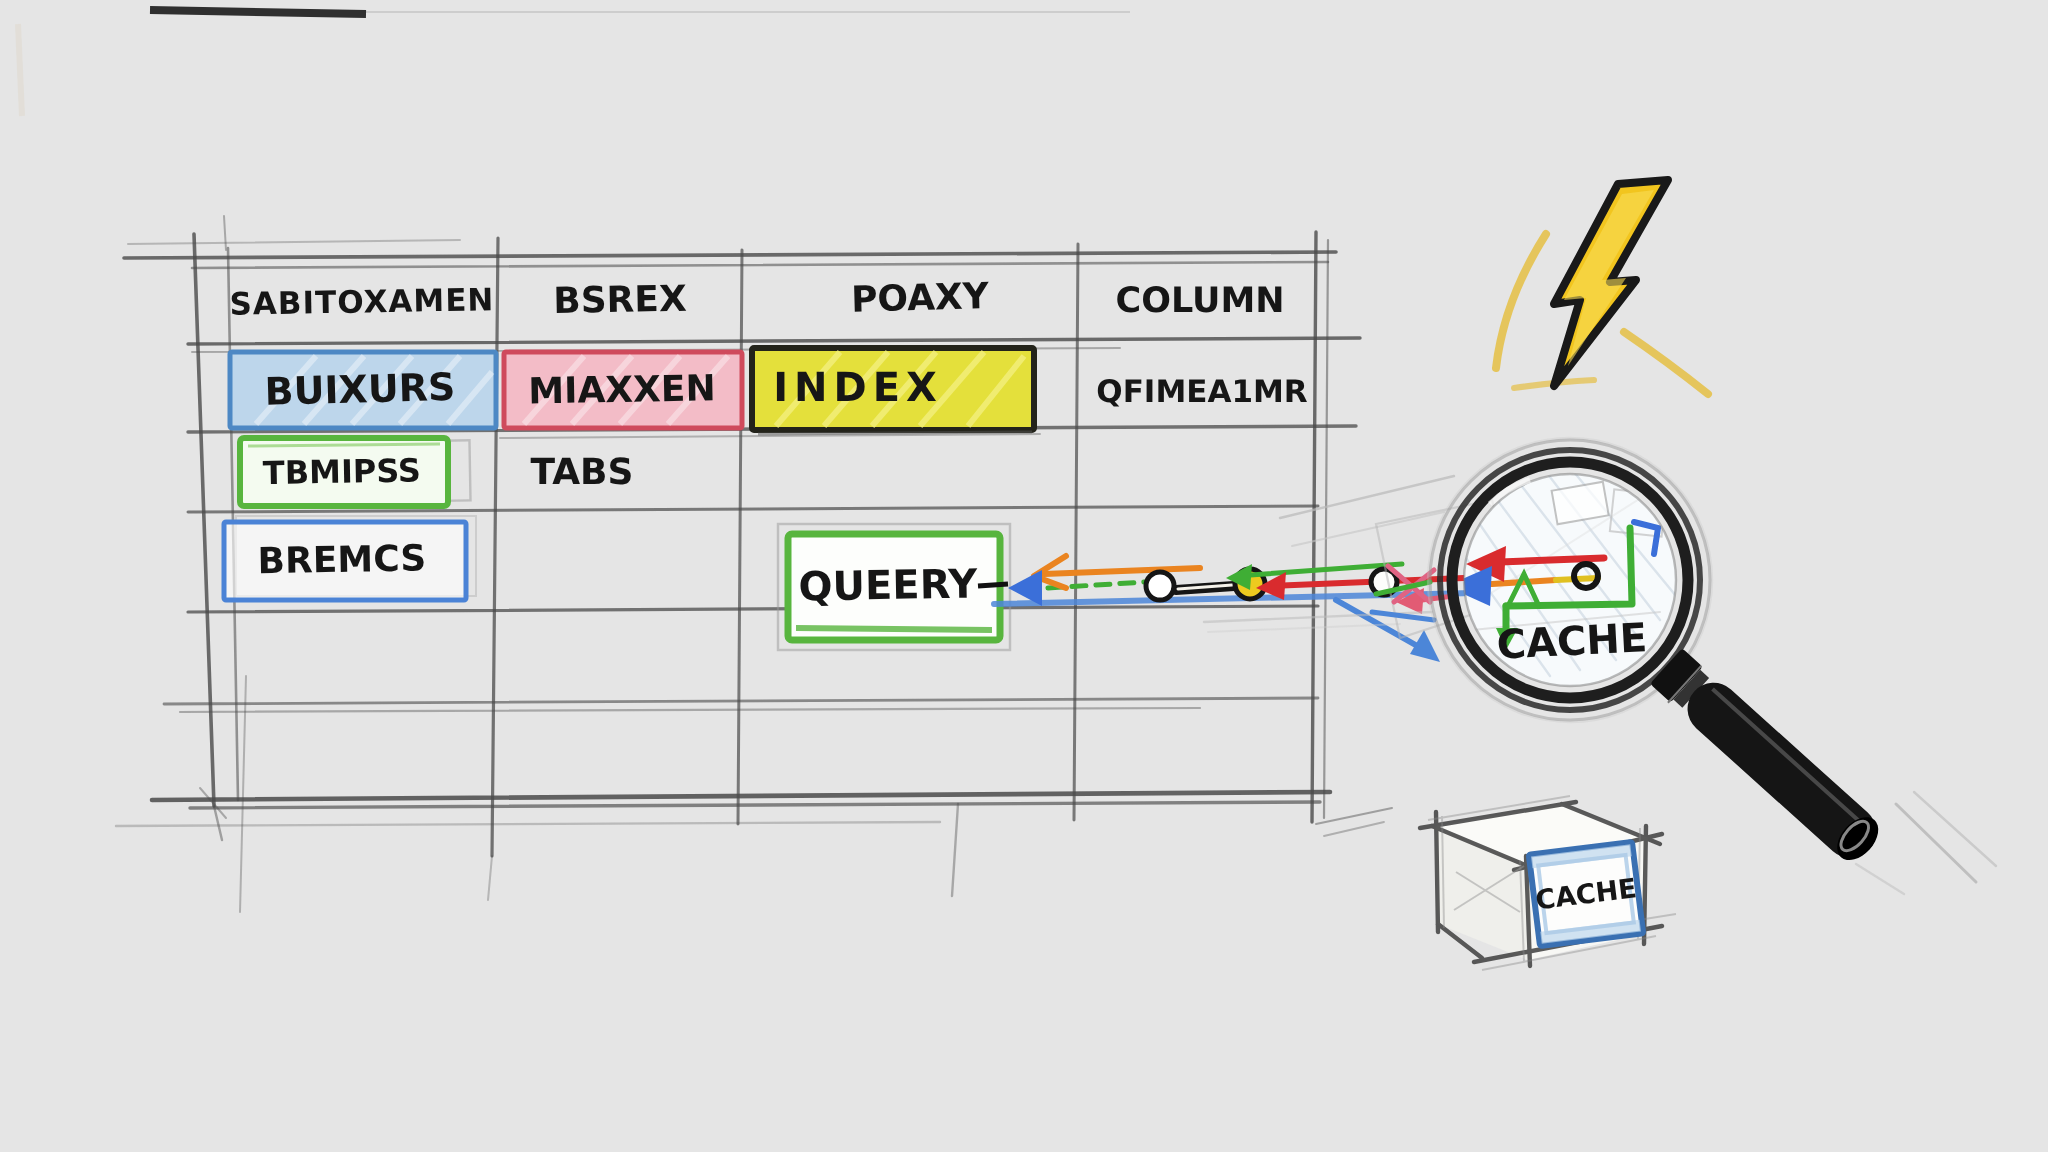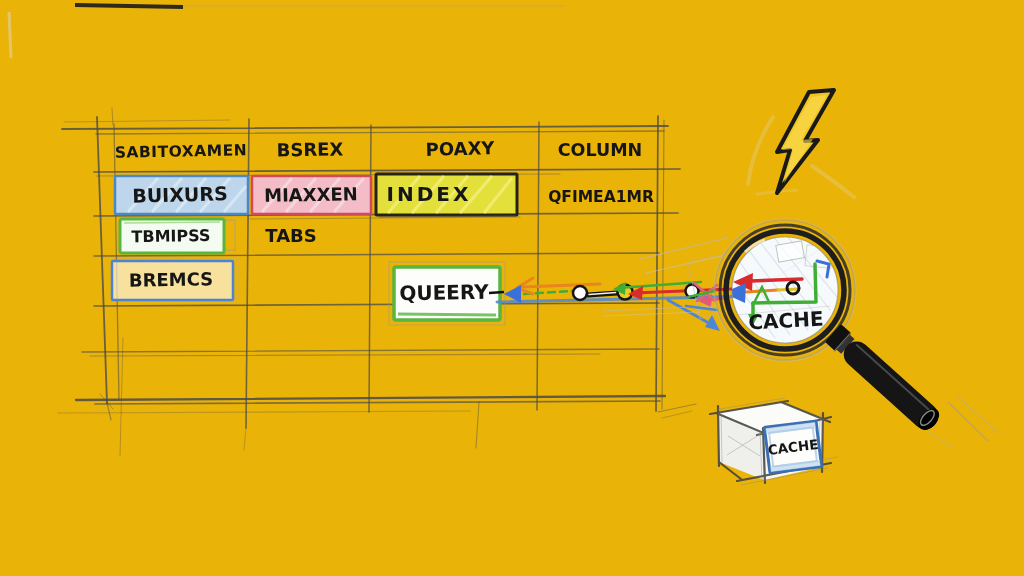--- a/index.html
+++ b/index.html
@@ -1,16 +1,16 @@
 <!DOCTYPE html>
 <html><head>
 <meta charset="utf-8">
 <style>
   html,body{margin:0;padding:0;background:#ffffff;}
-  .stage{position:relative;width:1024px;height:576px;overflow:hidden;background:#eab308;}
+  .stage{position:relative;width:1024px;height:576px;overflow:hidden;background:#e5e5e5;}
   svg{position:absolute;inset:0;}
   .hand{font-family:"DejaVu Sans", sans-serif;font-weight:700;fill:#161616;}
 </style>
 </head>
 <body>
 
 <div class="stage">
 <svg width="1024" height="576" viewBox="0 0 1024 576">
   <defs>
     <clipPath id="glassClip">

